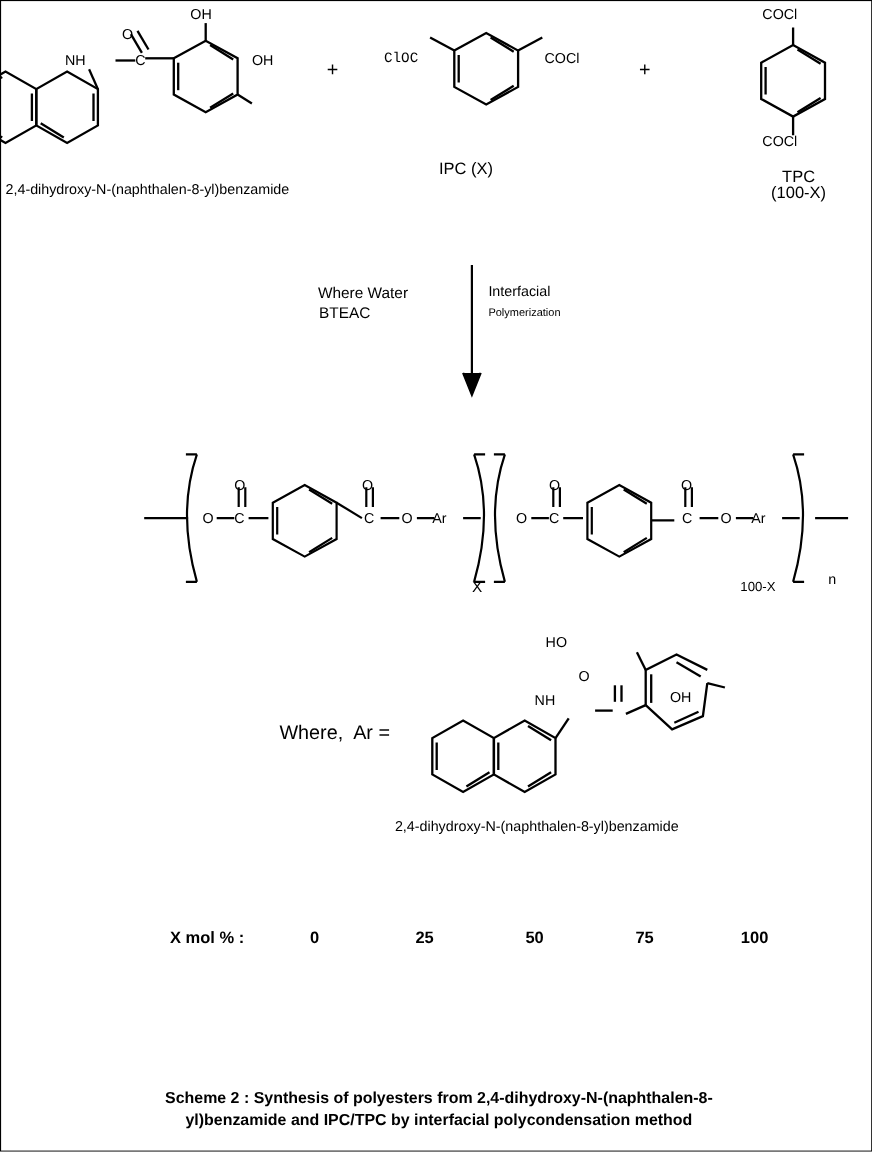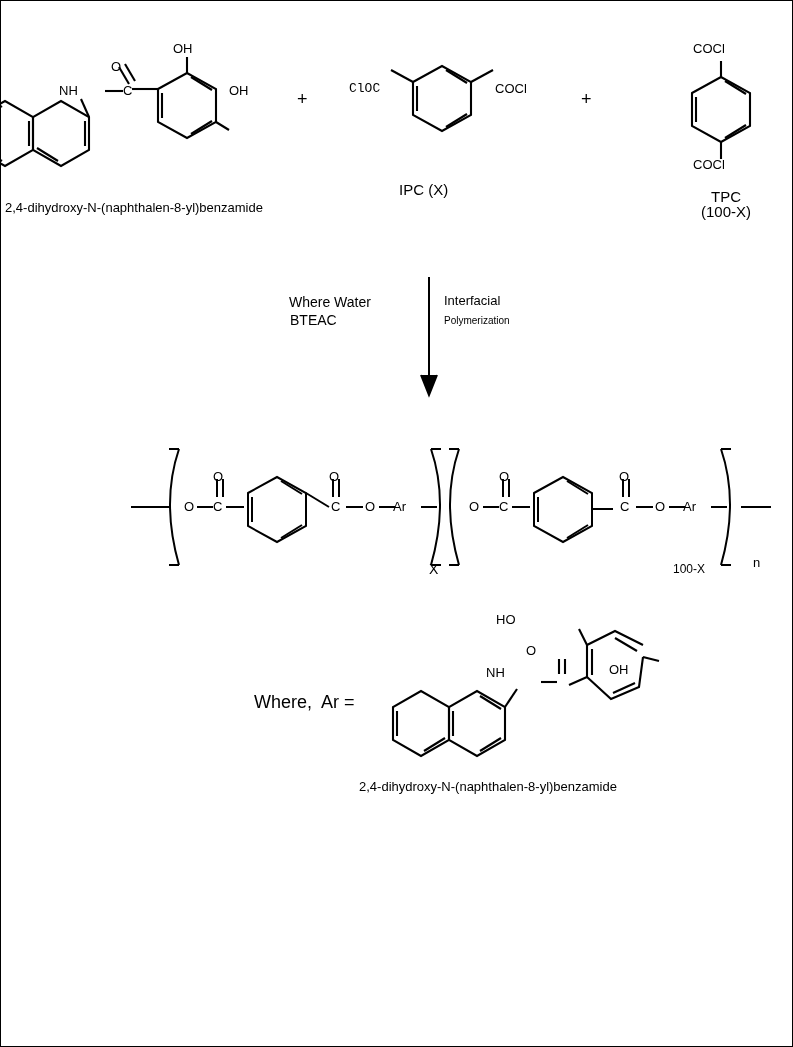--- a/index.html
+++ b/index.html
@@ -16,21 +16,21 @@
     overflow: hidden;
   }
   .page {
     position: absolute;
     left: 0; top: 0;
     width: 793px;
     height: 1047px;
     border: 1px solid #000000;
     box-sizing: border-box;
   }
-  .abs { position: absolute; margin-top: 36px; }
+  .abs { position: absolute; }
   .lbl {
     font-size: 13px;
     line-height: 15px;
     white-space: pre;
   }
   .center { text-align: center; }
   svg { display: block; }
   .scheme-caption {
     position: absolute;
     left: 28px;
@@ -276,16 +276,28 @@
         <line x1="272" y1="50" x2="288" y2="54"></line>
       </g>
     </svg>
   </div>
   <div class="abs lbl" style="left:495px; top:575px;">HO</div>
   <div class="abs lbl" style="left:608px; top:625px;">OH</div>
   <div class="abs lbl" style="left:485px; top:628px;">NH</div>
   <div class="abs lbl" style="left:525px; top:606px;">O</div>
   <div class="abs lbl" style="left:358px; top:742px;">2,4-dihydroxy-N-(naphthalen-8-yl)benzamide</div>
 
-
-
+  <div class="table-row" style="left:60px; top:843px;">
+    <div class="table-label">X mol % :</div>
+    <div class="table-cell">0</div>
+    <div class="table-cell">25</div>
+    <div class="table-cell">50</div>
+    <div class="table-cell">75</div>
+    <div class="table-cell">100</div>
+  </div>
+
+
+  <div class="scheme-caption">
+    <div>Scheme 2 : Synthesis of polyesters from 2,4-dihydroxy-N-(naphthalen-8-</div>
+    <div>yl)benzamide and IPC/TPC by interfacial polycondensation method</div>
+  </div>
 
 </div>
 
 </body></html>

